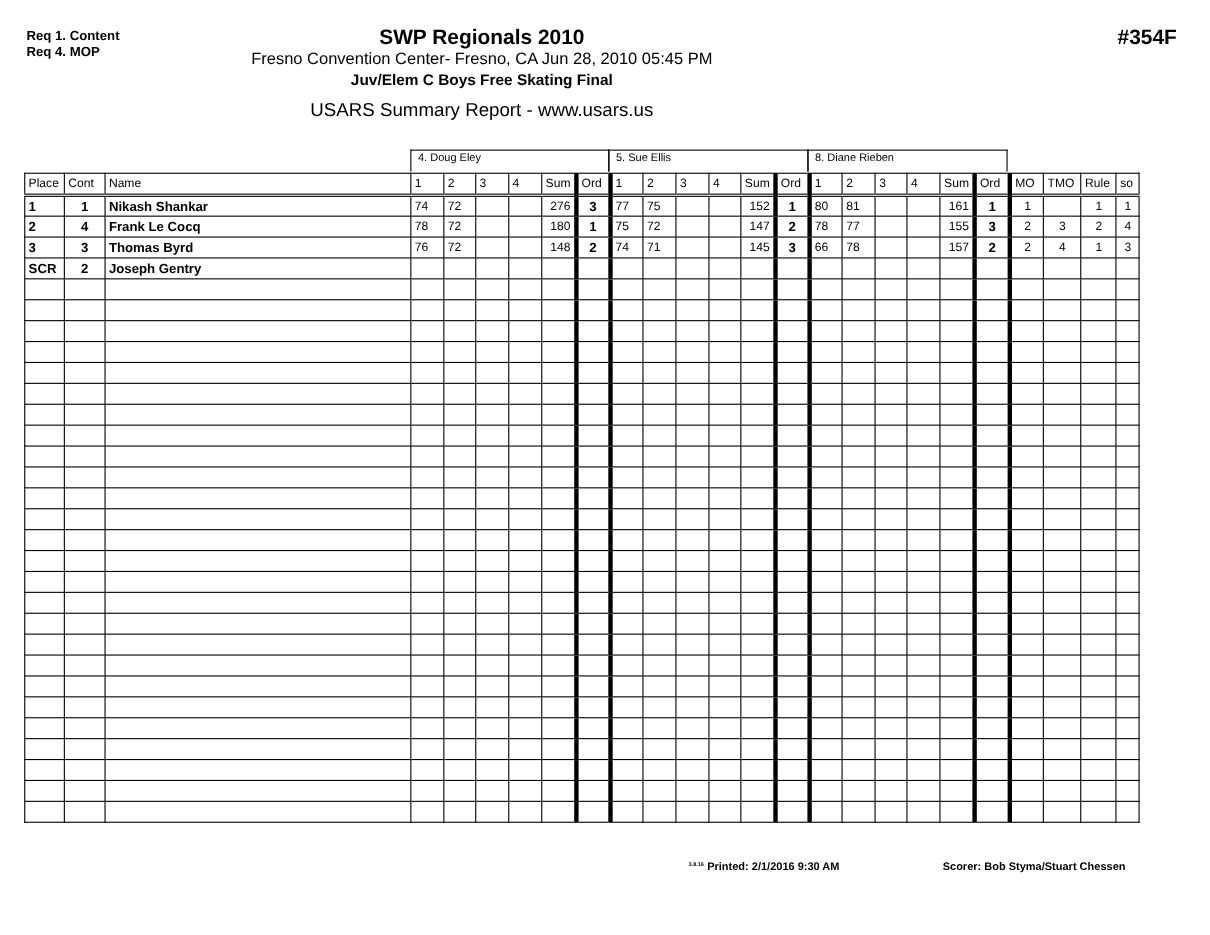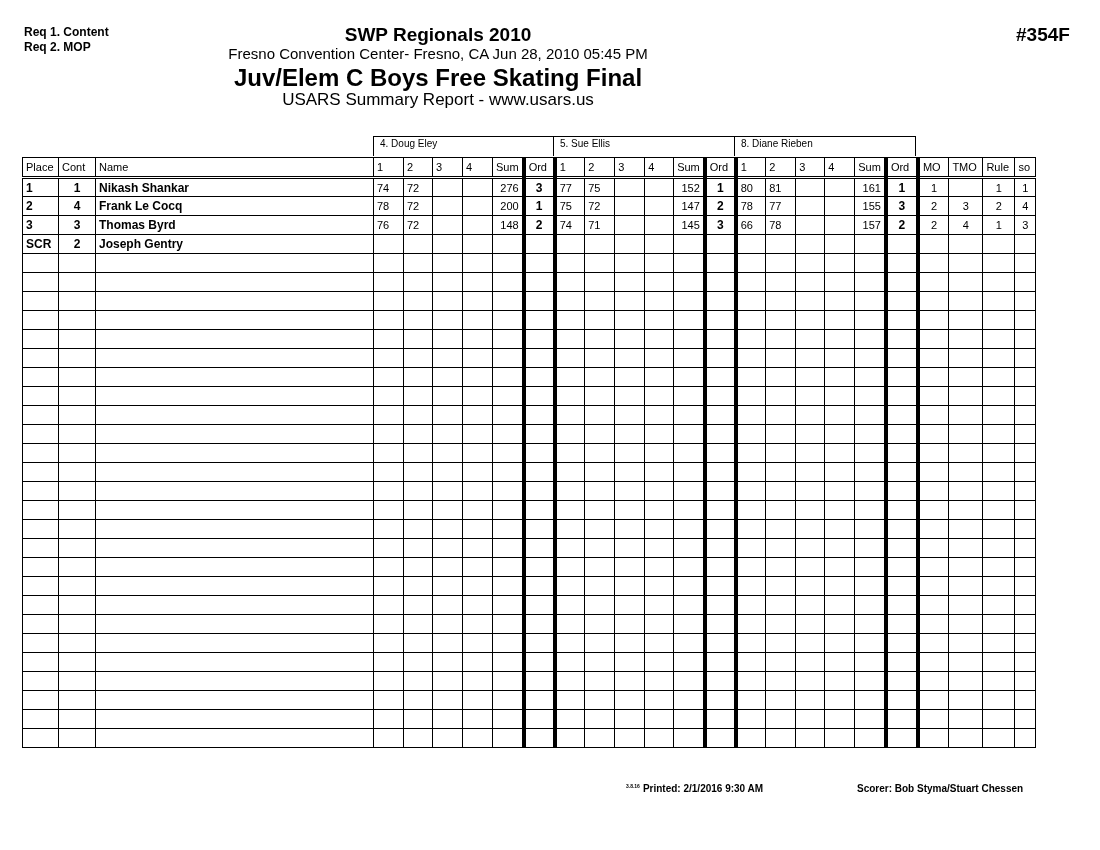--- a/index.html
+++ b/index.html
@@ -3,21 +3,21 @@
 <meta charset="utf-8">
 <style>
   html, body { margin:0; padding:0; background:#ffffff; }
   body { width:1100px; height:850px; position:relative; overflow:hidden;
          font-family:"Liberation Sans", sans-serif; color:#000; }
   .abs { position:absolute; }
   .req { left:24px; font-size:12px; font-weight:bold; line-height:14px; }
   .center { left:0; width:876px; text-align:center; }
   .t1 { top:24px; font-size:19px; font-weight:bold; }
   .t2 { top:45px; font-size:15px; }
-  .t3 { top:64px; font-size:24px; font-weight:bold; }
+  .t3 { top:64px; font-size:14px; font-weight:bold; }
   .t4 { top:90px; font-size:17px; }
   .eventnum { left:1016px; top:24px; font-size:19px; font-weight:bold; }
 
   .judgebox { position:absolute; top:136px; height:20px; border:1px solid #000; border-bottom:none;
               font-size:10px; line-height:14px; padding-left:6px; box-sizing:border-box; }
 
   table.grid { position:absolute; left:22px; top:157px; border-collapse:collapse; table-layout:fixed; }
   table.grid td, table.grid th { border:1px solid #000; height:19px; padding:0 3px; box-sizing:border-box;
         font-size:11px; font-weight:normal; white-space:nowrap; overflow:hidden; }
   table.grid thead th { height:20px; text-align:left; border-bottom:3px double #000; }
@@ -30,21 +30,21 @@
   .thickR { border-right:4px solid #000 !important; }
 
   .printed { left:626px; top:783px; font-size:10px; font-weight:bold; }
   .printed .ver { font-size:5px; vertical-align:top; margin-right:3px; }
   .scorer { left:857px; top:783px; font-size:10px; font-weight:bold; }
 </style>
 </head>
 <body>
 
 <div class="abs req" style="top:25px;">Req 1. Content</div>
-<div class="abs req" style="top:40px;">Req 2. MOP</div>
+<div class="abs req" style="top:40px;">Req 4. MOP</div>
 
 <div class="abs center t1">SWP Regionals 2010</div>
 <div class="abs center t2">Fresno Convention Center-  Fresno, CA  Jun 28, 2010  05:45 PM</div>
 <div class="abs center t3">Juv/Elem C Boys Free Skating Final</div>
 <div class="abs center t4">USARS Summary Report - www.usars.us</div>
 <div class="abs eventnum">#354F</div>
 
 <div class="judgebox" style="left:373px; width:181px;">4.  Doug Eley</div>
 <div class="judgebox" style="left:553px; width:182px;">5.  Sue Ellis</div>
 <div class="judgebox" style="left:734px; width:182px;">8.  Diane Rieben</div>
@@ -135,21 +135,21 @@
         <td class="c">1</td>
       </tr>
       <tr>
         <td class="b l">2</td>
         <td class="b c">4</td>
         <td class="b l">Frank Le Cocq</td>
         <td class="l">78</td>
         <td class="l">72</td>
         <td class="l"></td>
         <td class="l"></td>
-        <td class="r">200</td>
+        <td class="r">180</td>
         <td class="b c thickL thickR">1</td>
         <td class="l">75</td>
         <td class="l">72</td>
         <td class="l"></td>
         <td class="l"></td>
         <td class="r">147</td>
         <td class="b c thickL thickR">2</td>
         <td class="l">78</td>
         <td class="l">77</td>
         <td class="l"></td>

